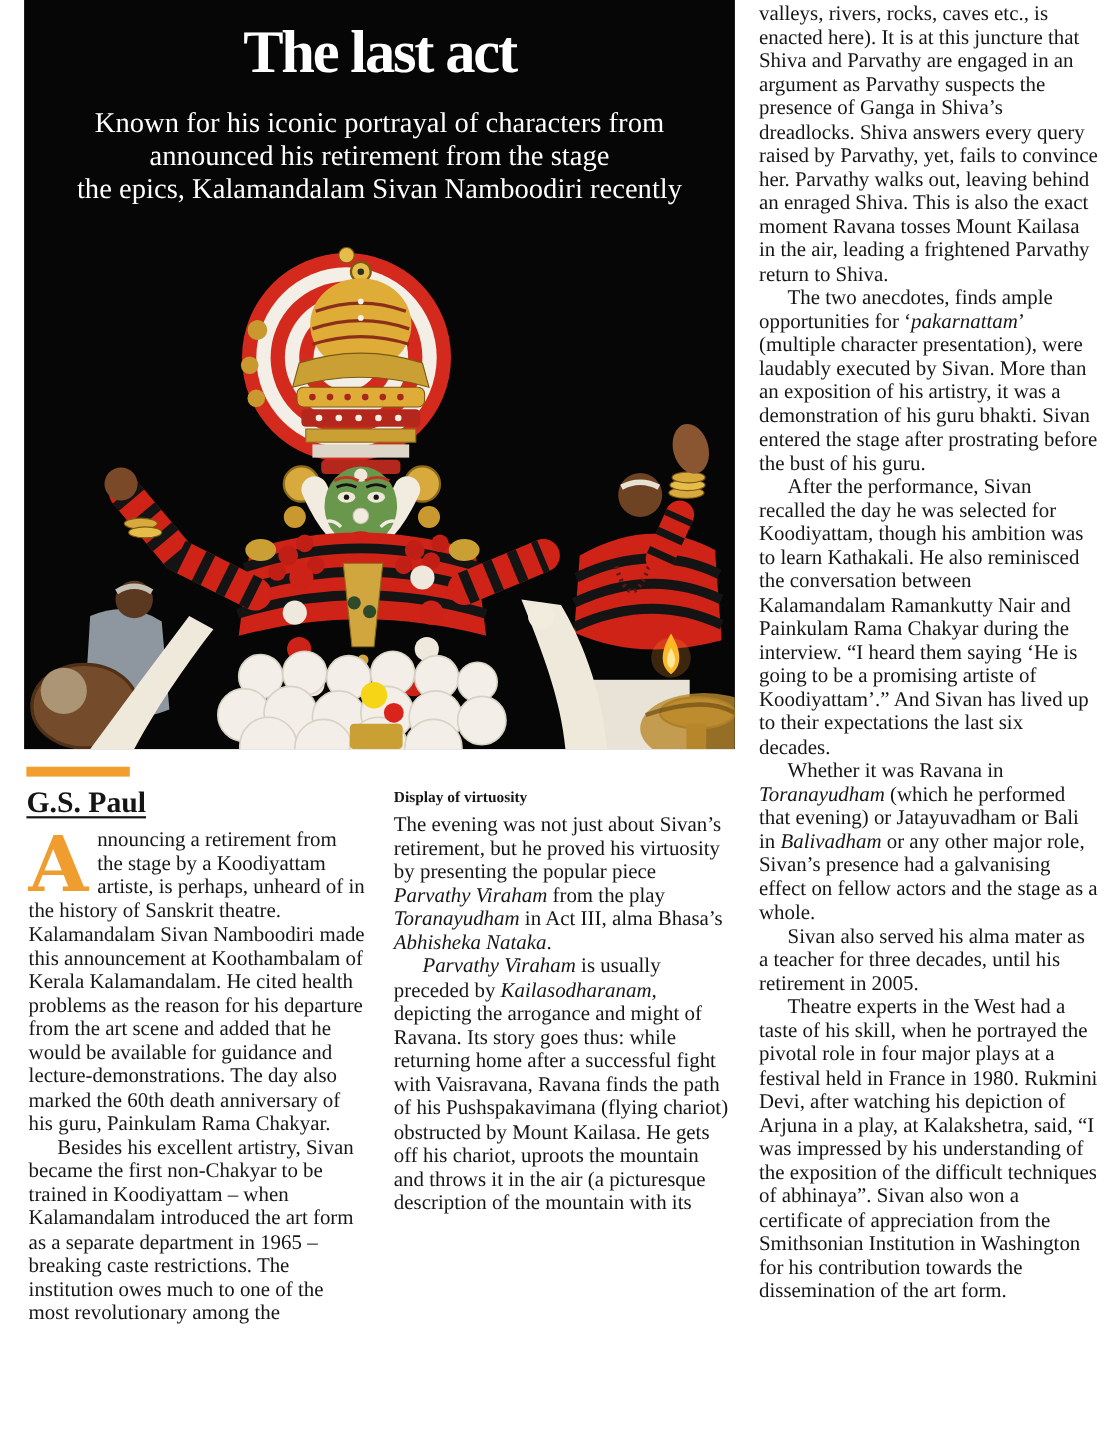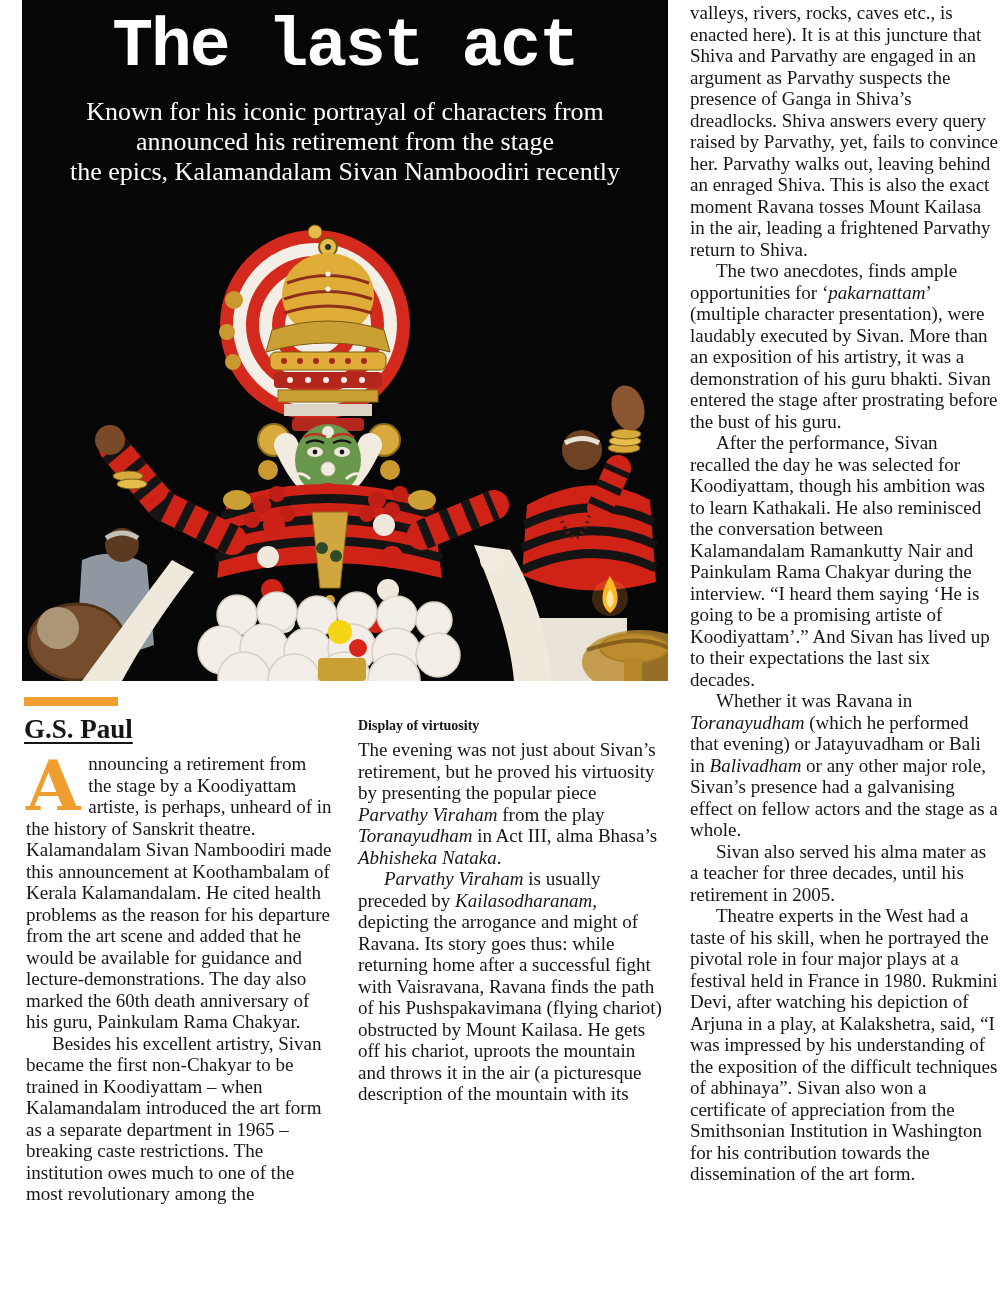--- a/index.html
+++ b/index.html
@@ -8,22 +8,22 @@
     font-family:"Liberation Serif",serif;color:#161616;overflow:hidden;
   }
   
   .photo-block{
     position:absolute;left:22px;top:0;width:646px;height:681px;
     background:#060606;overflow:hidden;
   }
   .photo-svg{position:absolute;left:0;top:0;width:646px;height:681px;z-index:1;}
   .head-text{position:relative;z-index:2;text-align:center;color:#ffffff;}
   .title{
-    font-family:Liberation Mono, monospace;font-weight:bold;
-    font-size:68px;line-height:90px;letter-spacing:-2px;
+    font-family:Liberation Serif, serif;font-weight:bold;
+    font-size:55px;line-height:90px;letter-spacing:-2px;
     margin:2px 0 0 0;
   }
   .subtitle{font-size:26px;line-height:30px;margin-top:5px;font-weight:normal;}
   .subtitle .sub-first{
     text-decoration-color:rgba(255,255,255,0.35);
     text-decoration-thickness:1px;
     text-underline-offset:7px;
   }
   
   .byline-bar{position:absolute;left:24px;top:697px;width:94px;height:9px;background:#F29E2E;}

